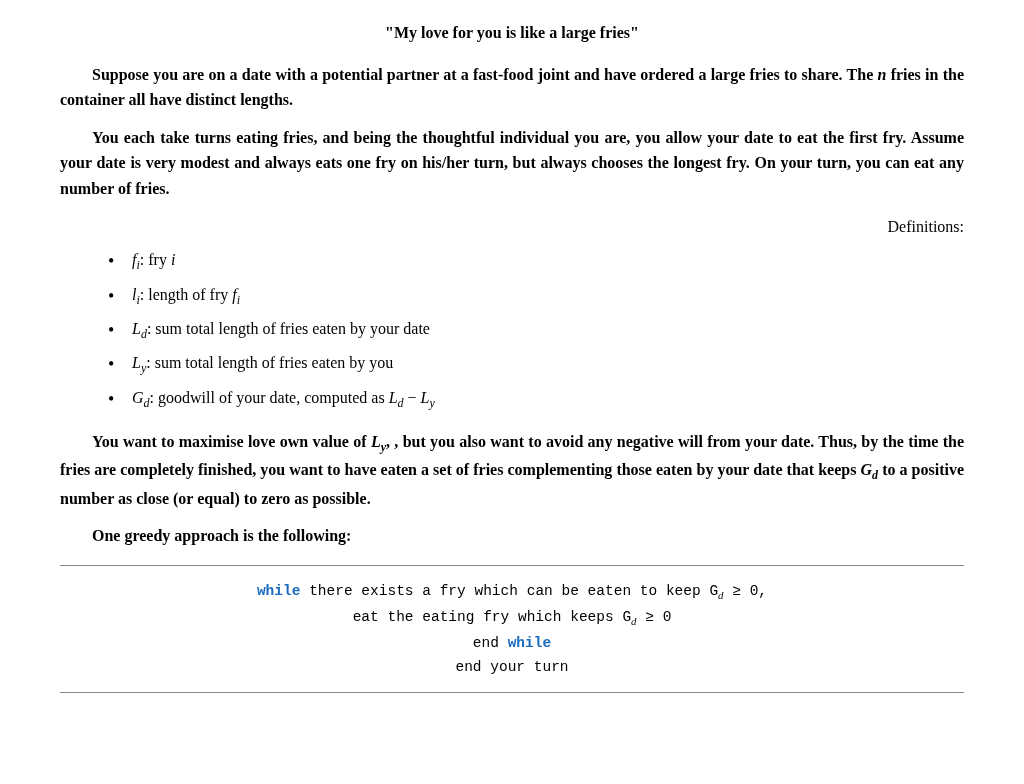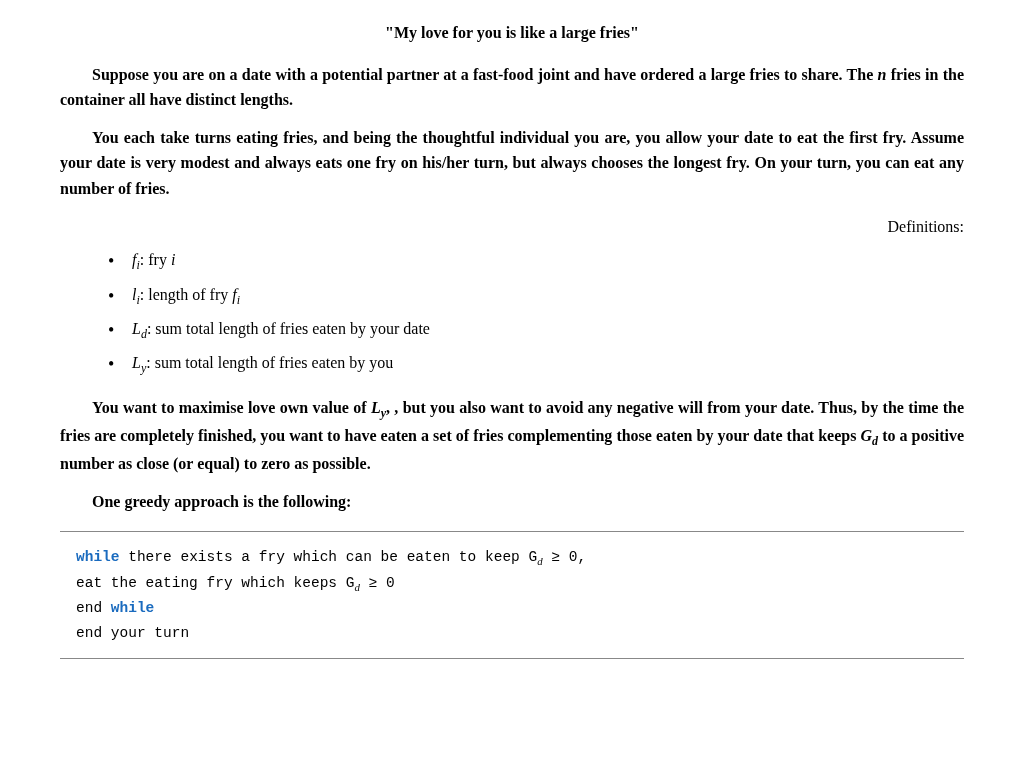--- a/index.html
+++ b/index.html
@@ -61,20 +61,21 @@
     .code-block {
       border-top: 1px solid #888;
       border-bottom: 1px solid #888;
       margin-top: 16px;
       margin-bottom: 4px;
       padding: 12px 16px;
       font-family: "Courier New", Courier, monospace;
       font-size: 14.5px;
       line-height: 1.7;
       background: #ffffff;
+      text-align: center;
     }
 
     .kw {
       color: #1a6bbf;
       font-weight: bold;
     }
 
     
     .math {
       font-style: italic;
@@ -114,20 +115,23 @@
     </li>
     <li>
       <span class="math">l<sub class="math">i</sub></span><span>: length of fry <span class="math">f<sub class="math">i</sub></span></span>
     </li>
     <li>
       <span class="math">L<sub class="math">d</sub></span><span>: sum total length of fries eaten by your date</span>
     </li>
     <li>
       <span class="math">L<sub class="math">y</sub></span><span>: sum total length of fries eaten by you</span>
     </li>
+    <li>
+      <span class="math">G<sub class="math">d</sub></span><span>: goodwill of your date, computed as <span class="math">L<sub class="math">d</sub></span> − <span class="math">L<sub class="math">y</sub></span></span>
+    </li>
   </ul>
 
   <p class="paragraph">
     <span>You want to maximise love own value of</span>
     <span class="math"> L<sub class="math">y</sub></span>,
     <span>, but you also want to avoid any negative will from your date. Thus, by the time the fries are completely finished, you want to have eaten a set of fries complementing those eaten by your date that keeps</span>
     <span class="math"> G<sub class="math">d</sub></span>
     <span>to a positive number as close (or equal) to zero as possible.</span>
   </p>
 

